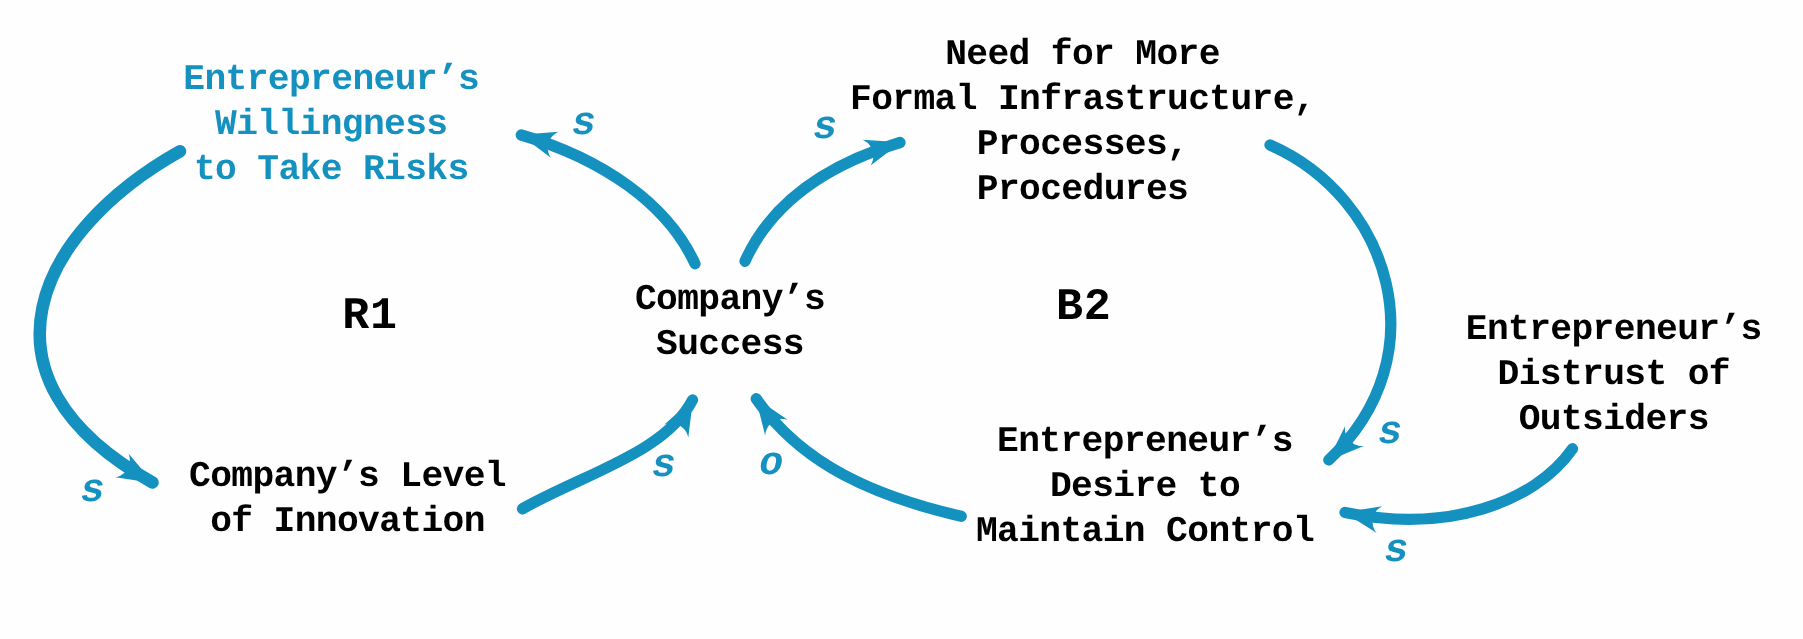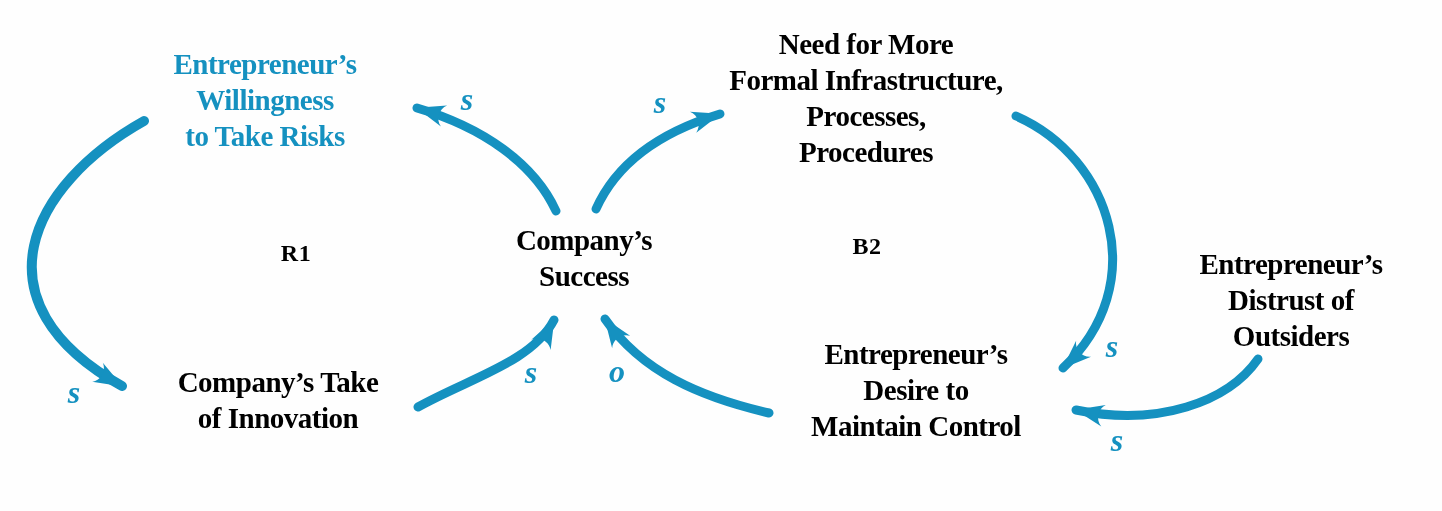--- a/index.html
+++ b/index.html
@@ -6,21 +6,21 @@
     margin: 0;
     padding: 0;
     background: var(--color-background, #ffffff);
   }
   .stage {
     position: relative;
     width: 1442px;
     height: 511px;
     overflow: hidden;
     background: var(--color-background, #ffffff);
-    font-family: Liberation Serif, serif;
+    font-family: Liberation Mono, monospace;
   }
   svg.arrow-layer {
     position: absolute;
     left: 0; top: 0;
     width: 1442px;
     height: 511px;
   }
   .arrow {
     fill: none;
     stroke: var(--color-accent, #1591c0);
@@ -38,21 +38,21 @@
     font-size: 29px;
     line-height: 36px;
     font-weight: 600;
     letter-spacing: -0.5px;
   }
   .node.accent { color: var(--color-accent, #1591c0); }
   .loop-label {
     position: absolute;
     transform: translate(-50%, -50%);
     color: var(--color-text, #000000);
-    font-size: 24px;
+    font-size: 36px;
     font-weight: 600;
     letter-spacing: 0.5px;
   }
   .polarity {
     position: absolute;
     transform: translate(-50%, -50%);
     color: var(--color-accent, #1591c0);
     font-size: 32px;
     font-weight: 700;
     font-style: italic;
@@ -83,21 +83,21 @@
 to Take Risks</div>
 
   <div class="node" style="left:866px; top:26px;">Need for More
 Formal Infrastructure,
 Processes,
 Procedures</div>
 
   <div class="node" style="left:584px; top:222px;">Company’s
 Success</div>
 
-  <div class="node" style="left:278px; top:364px;">Company’s Take
+  <div class="node" style="left:278px; top:364px;">Company’s Level
 of Innovation</div>
 
   <div class="node" style="left:916px; top:336px;">Entrepreneur’s
 Desire to
 Maintain Control</div>
 
   <div class="node" style="left:1291px; top:246px;">Entrepreneur’s
 Distrust of
 Outsiders</div>
 

